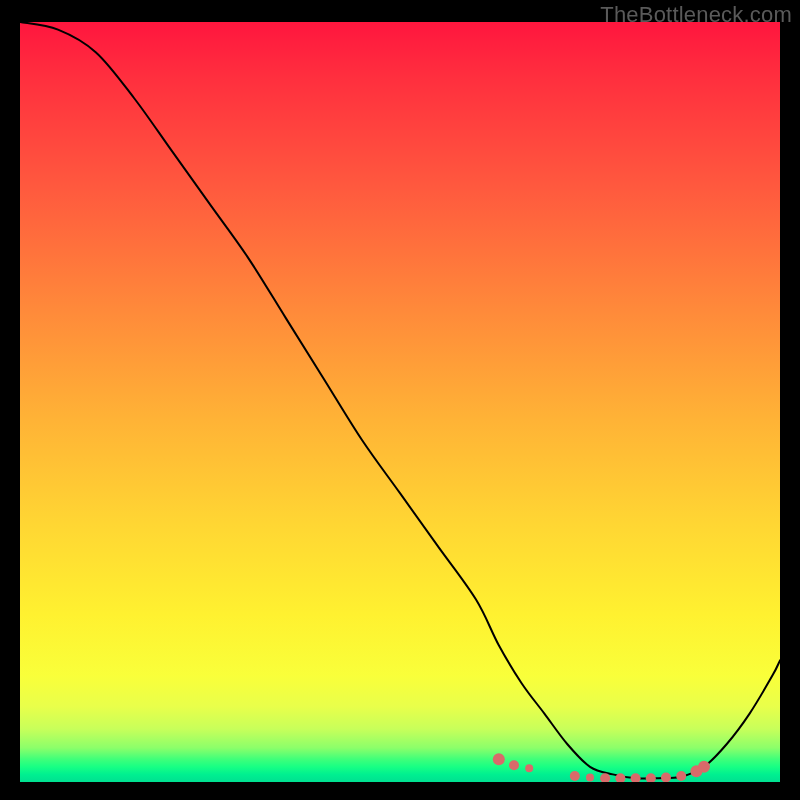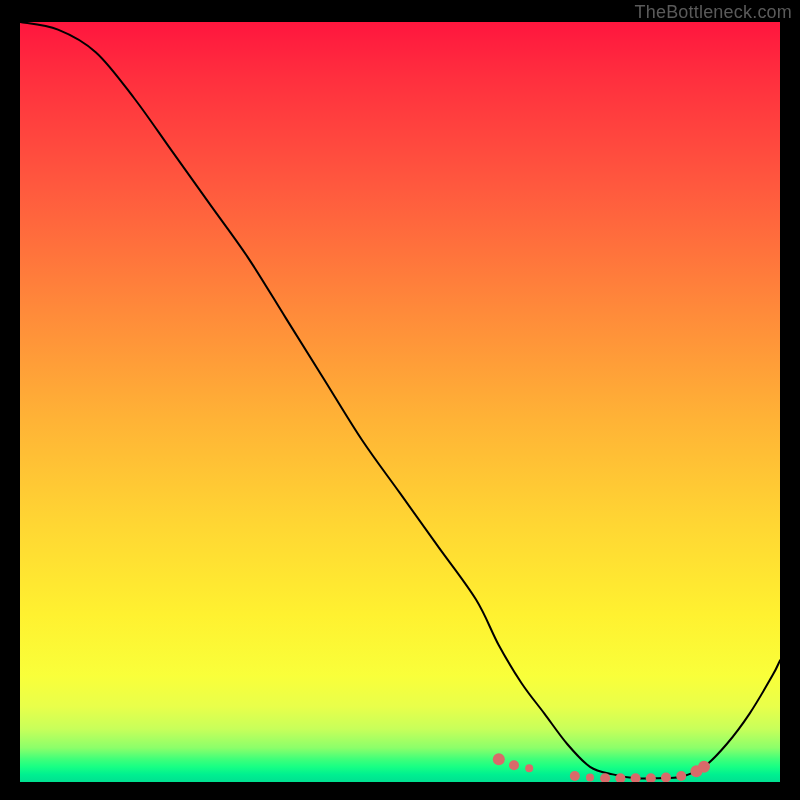--- a/index.html
+++ b/index.html
@@ -15,21 +15,21 @@
     position: relative;
     width: 800px;
     height: 800px;
     background: #000;
   }
   .watermark {
     position: absolute;
     top: 2px;
     right: 8px;
     color: #5a5a5a;
-    font-size: 18px;
+    font-size: 22px;
     font-weight: 400;
     letter-spacing: 0.2px;
     z-index: 30;
   }
   .plot-area {
     position: absolute;
     left: 20px;
     top: 22px;
     width: 760px;
     height: 760px;

